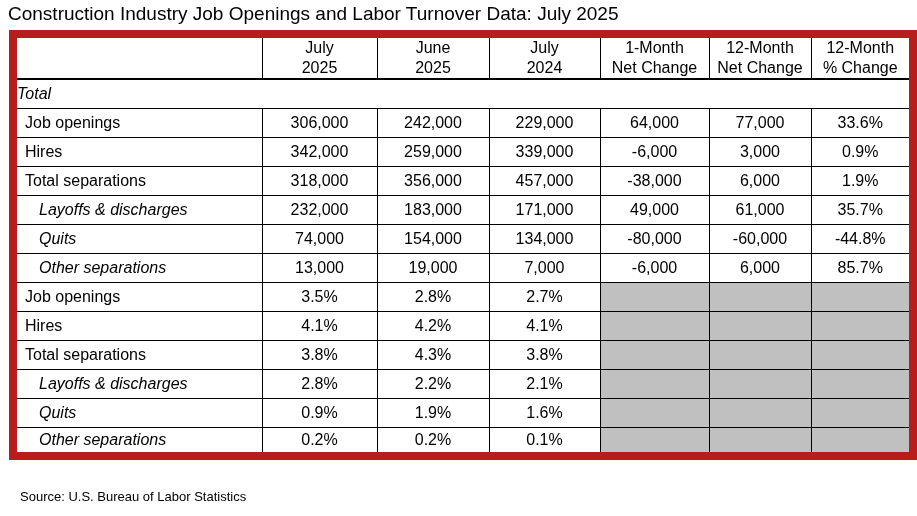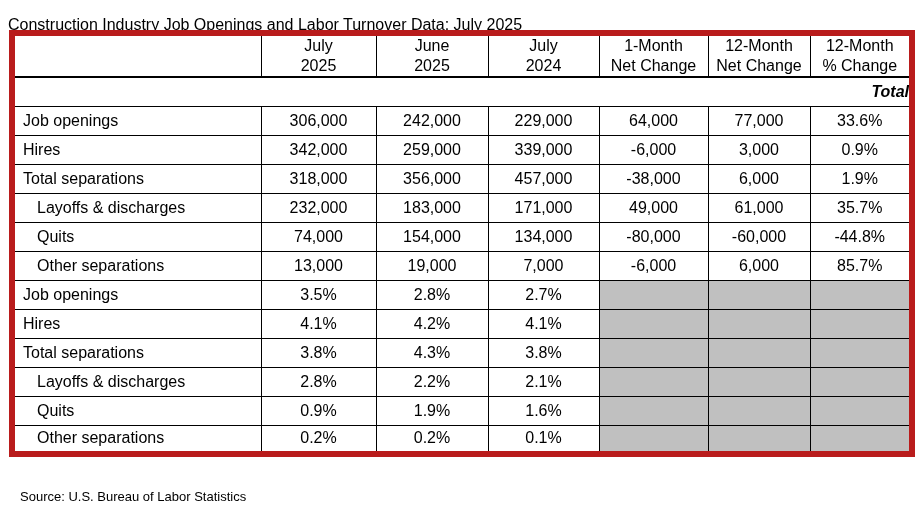--- a/index.html
+++ b/index.html
@@ -8,60 +8,59 @@
     width: 917px; height: 516px;
     position: relative;
     background: #ffffff;
     color: #000000;
     font-family: "Liberation Sans", "DejaVu Sans", sans-serif;
     overflow: hidden;
   }
   .title {
     position: absolute;
     left: 8px; top: 3px;
-    font-size: 16px;
+    font-size: 19px;
     white-space: nowrap;
-    margin-top: 13px;
   }
   table.jolt {
     position: absolute;
     left: 9px; top: 30px;
     width: 900px;
     border-collapse: collapse;
     table-layout: fixed;
-    border: 6px solid #b91c1c;
+    border: 8px solid #b91c1c;
     padding-left: 28px;
   }
   .jolt th, .jolt td {
     border: 1px solid #000;
     font-size: 16px;
     font-weight: normal;
     padding: 0;
     vertical-align: middle;
     overflow: hidden;
   }
   tr.header-row th {
     height: 42px;
     text-align: center;
     white-space: pre-line;
     line-height: 20px;
     border-bottom: 2px solid #000;
   }
   td.section {
     height: 29px;
-    text-align: right;
-    font-weight: bold;
+    text-align: left;
+    font-weight: normal;
     font-style: italic;
   }
   td.label {
     text-align: left;
     padding-left: 8px;
     height: 29px;
   }
-  td.label.indent { padding-left: 22px; }
+  td.label.indent { padding-left: 22px; font-style: italic; }
   td.val { text-align: center; height: 29px; }
   td.gray { background: #c0c0c0; }
   .source {
     position: absolute;
     left: 20px; top: 489px;
     font-size: 13px;
     white-space: nowrap;
   }
 </style>
 </head>

